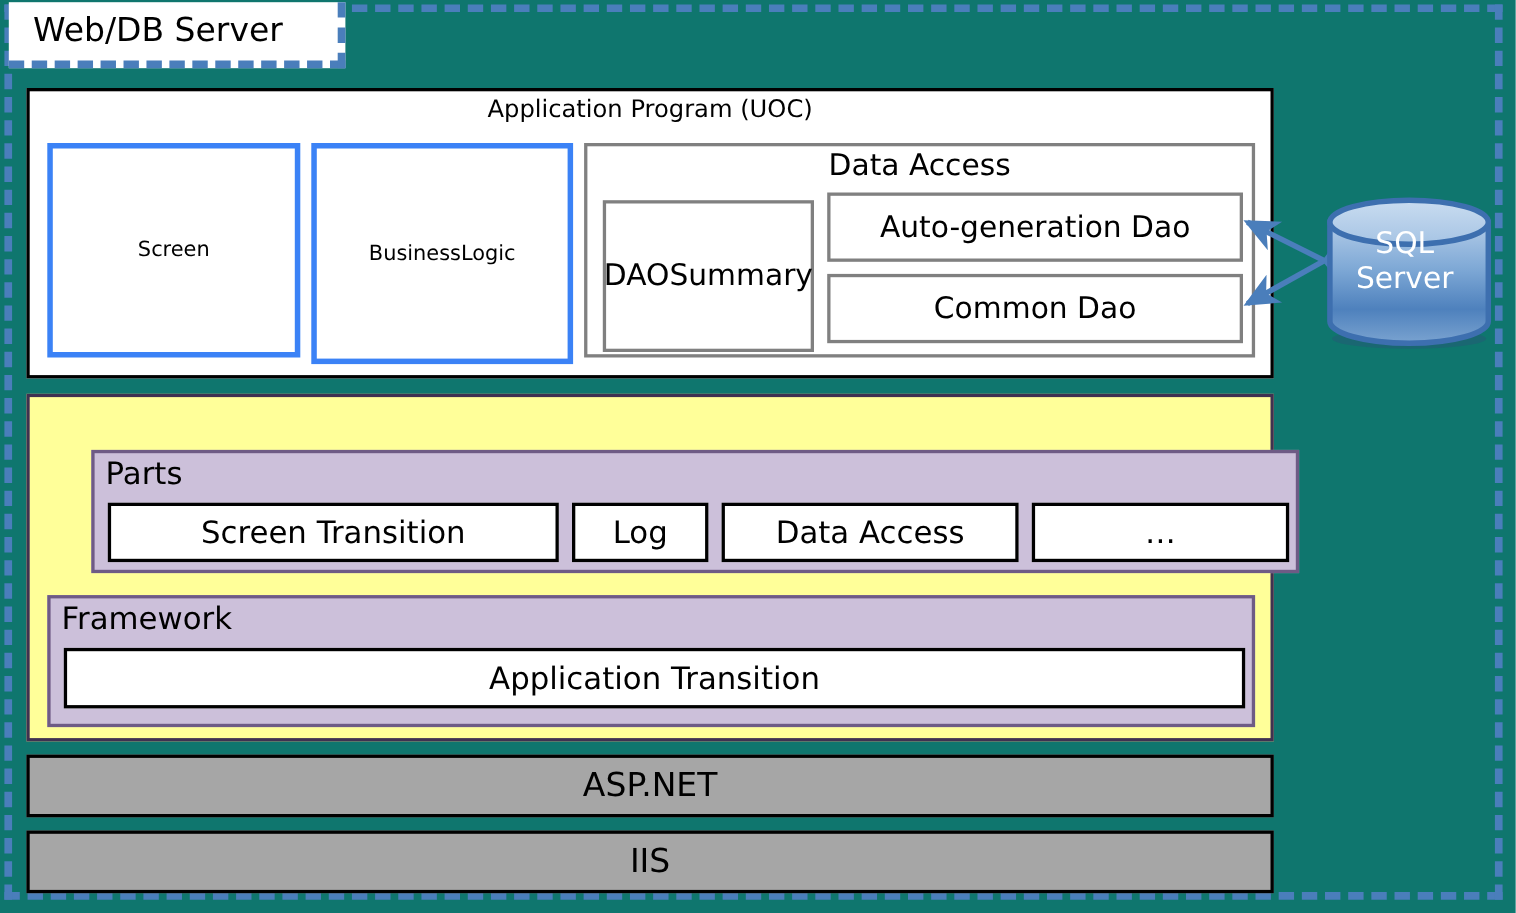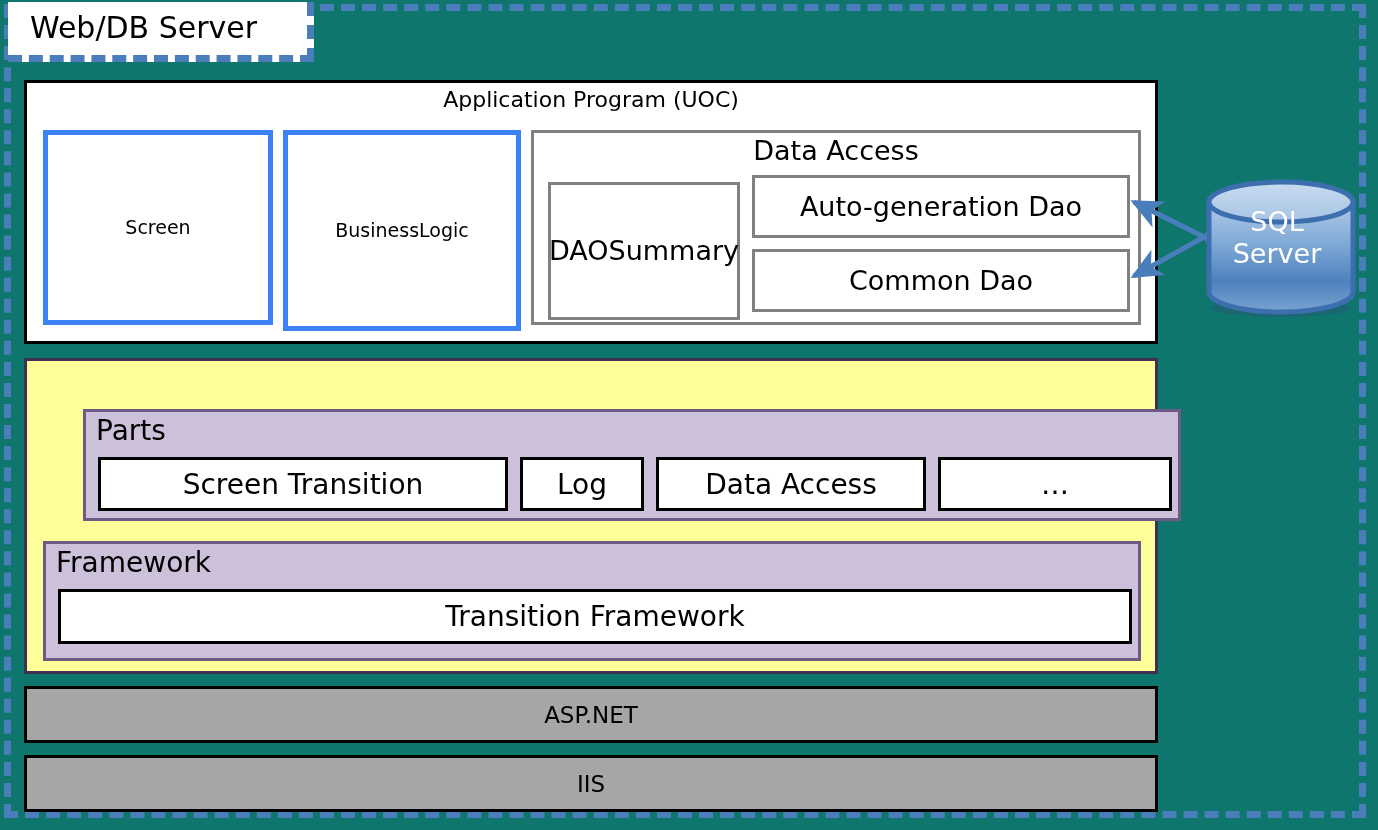--- a/index.html
+++ b/index.html
@@ -243,21 +243,21 @@
   .platform-bar {
     position: absolute;
     left: 24px;
     width: 1134px;
     box-sizing: border-box;
     border: 3px solid #000000;
     background: #A6A6A6;
     display: flex;
     align-items: center;
     justify-content: center;
-    font-size: 23px;
+    font-size: 30px;
     color: #000000;
   }
   #aspnet-bar { top: 686px; height: 57px; }
   #iis-bar    { top: 755px; height: 57px; }
 </style>
 </head>
 <body>
 
 <div id="canvas">
 
@@ -335,21 +335,21 @@
     <div class="purple-band" id="parts-band">
       <div class="band-title">Parts</div>
       <div class="whitebox" id="part-screen-transition">Screen Transition</div>
       <div class="whitebox" id="part-log">Log</div>
       <div class="whitebox" id="part-data-access">Data Access</div>
       <div class="whitebox" id="part-etc">…</div>
     </div>
 
     <div class="purple-band" id="framework-band">
       <div class="band-title">Framework</div>
-      <div class="whitebox" id="framework-app-box">Transition Framework</div>
+      <div class="whitebox" id="framework-app-box">Application Transition</div>
     </div>
   </div>
 
   <div class="platform-bar" id="aspnet-bar">ASP.NET</div>
 
   <div class="platform-bar" id="iis-bar">IIS</div>
 
 </div>
 
 </body></html>

